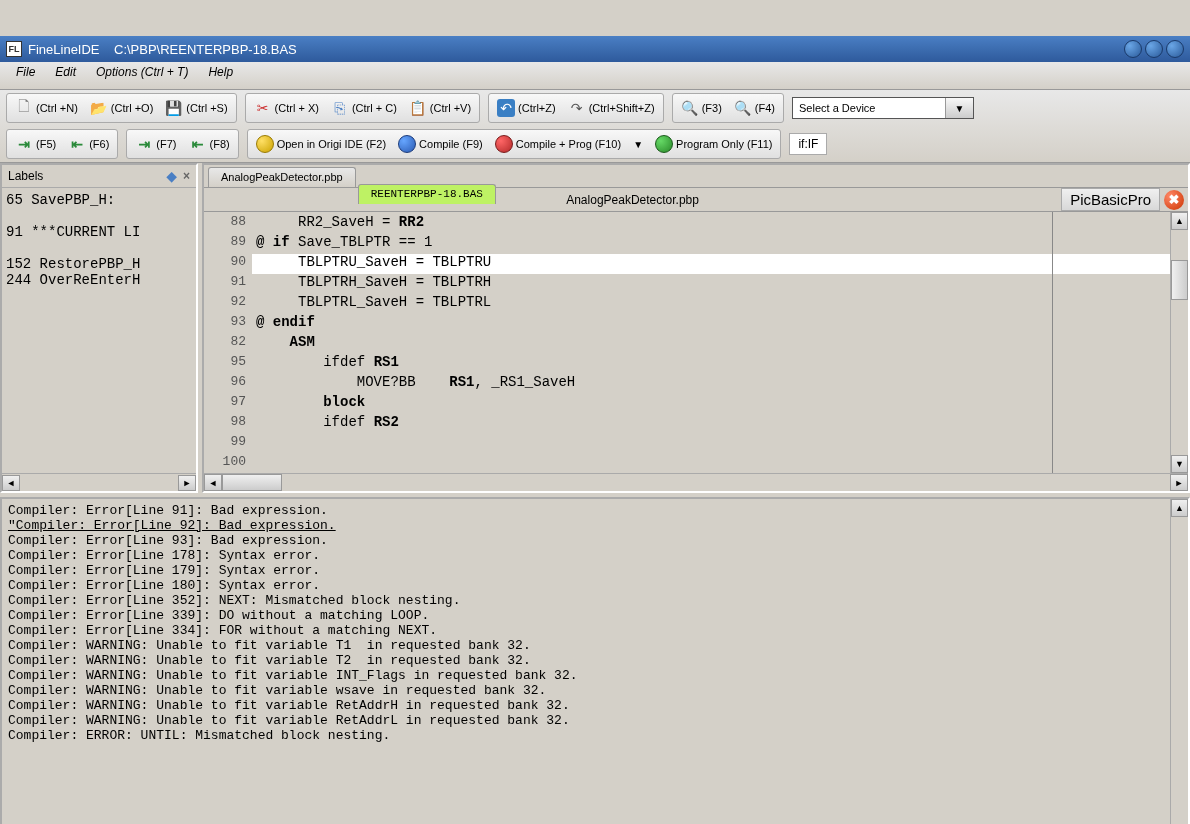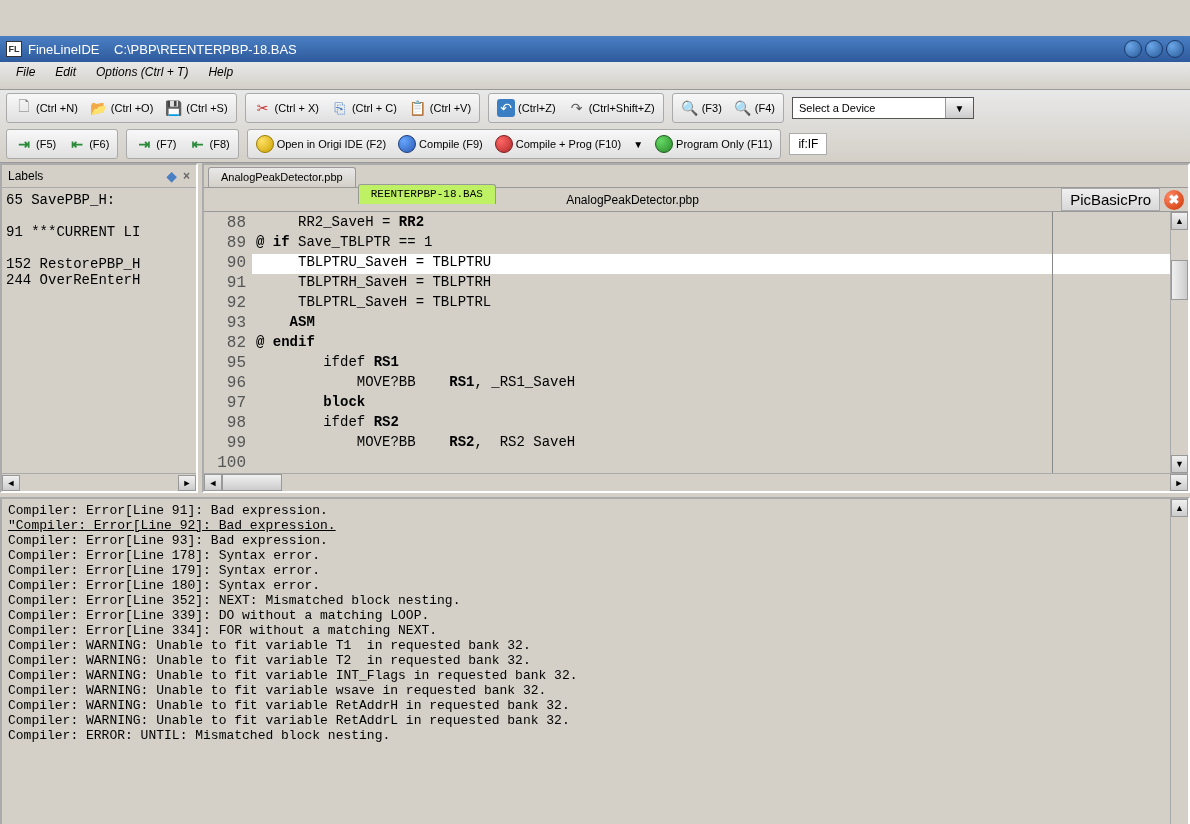--- a/index.html
+++ b/index.html
@@ -57,21 +57,21 @@
 .tabs { display: flex; height: 22px; background: #d4d0c8; padding-top: 2px; padding-left: 4px; }
 .tab { padding: 3px 12px; border: 1px solid #999; border-bottom: none; background: linear-gradient(to bottom, #e8e8e8, #d4d0c8); border-radius: 3px 3px 0 0; margin-right: 2px; font-size: 11px; cursor: pointer; }
 .tab.active { background: #bef264; font-weight: normal; position: relative; top: 17px; font-family: Liberation Mono, monospace; }
 
 .doc-head { display: flex; align-items: center; background: #d4d0c8; border-top: 1px solid #999; height: 24px; }
 .doc-title { flex: 1; text-align: center; font-size: 12px; }
 .doc-lang { border: 1px solid #aaa; padding: 2px 8px; font-size: 15px; background: linear-gradient(to bottom, #f0f0f0, #d8d8d8); margin-right: 4px; }
 .doc-close { width: 20px; height: 20px; border-radius: 10px; background: radial-gradient(circle at 30% 30%, #ff8866, #cc3300); color: #fff; display: flex; align-items: center; justify-content: center; font-weight: bold; cursor: pointer; margin-right: 4px; font-size: 13px; }
 
 .code-wrap { flex: 1; display: flex; overflow: hidden; border-top: 1px solid #999; }
-.gutter { width: 48px; background: #d4d0c8; text-align: right; font-family: 'Courier New', monospace; font-size: 16px; color: #555; padding-top: 2px; }
+.gutter { width: 48px; background: #d4d0c8; text-align: right; font-family: 'Courier New', monospace; font-size: 13px; color: #555; padding-top: 2px; }
 .gutter div { height: 20px; padding-right: 6px; }
 .code { flex: 1; font-family: 'Courier New', monospace; font-size: 14px; background: #d4d0c8; position: relative; padding-top: 2px; }
 .code-line { height: 20px; white-space: pre; padding-left: 4px; }
 .code-line.hl { background: #fff; }
 .code-line b { font-weight: bold; }
 .code-ruler { position: absolute; left: 800px; top: 0; bottom: 0; border-left: 1px solid #888; }
 .vscroll { width: 18px; background: #d4d0c8; border-left: 1px solid #aaa; display: flex; flex-direction: column; }
 .vscroll .arr { height: 18px; background: linear-gradient(to bottom, #f0f0f0, #ccc); border: 1px solid #999; display: flex; align-items: center; justify-content: center; font-size: 9px; cursor: pointer; }
 .vscroll .thumb { background: linear-gradient(to right, #f0f0f0, #ccc); border: 1px solid #999; height: 40px; margin-top: 30px; }
 .vscroll .track { flex: 1; }
@@ -248,27 +248,26 @@
           <div>99</div>
           <div>100</div>
         </div>
       <div class="code" id="code">
           <div class="code-ruler"></div>
           <div class="code-line">     RR2_SaveH = <b>RR2</b></div>
           <div class="code-line"><b>@ if</b> Save_TBLPTR == 1</div>
           <div class="code-line hl">     TBLPTRU_SaveH = TBLPTRU</div>
           <div class="code-line">     TBLPTRH_SaveH = TBLPTRH</div>
           <div class="code-line">     TBLPTRL_SaveH = TBLPTRL</div>
+          <div class="code-line"><b>@ endif</b></div>
           <div class="code-line">    <b>ASM</b></div>
-          <div class="code-line"><b>@ endif</b></div>
           <div class="code-line">        ifdef <b>RS1</b></div>
           <div class="code-line">            MOVE?BB    <b>RS1</b>, _RS1_SaveH</div>
           <div class="code-line">        <b>block</b></div>
           <div class="code-line">        ifdef <b>RS2</b></div>
-          <div class="code-line">            MOVE?BB    <b>RS2</b>,  RS2 SaveH</div>
         </div>
       <div class="vscroll">
         <div class="arr">▲</div>
         <div class="thumb"></div>
         <div class="track"></div>
         <div class="arr">▼</div>
       </div>
     </div>
     <div class="hscroll">
       <div class="arr">◄</div>

